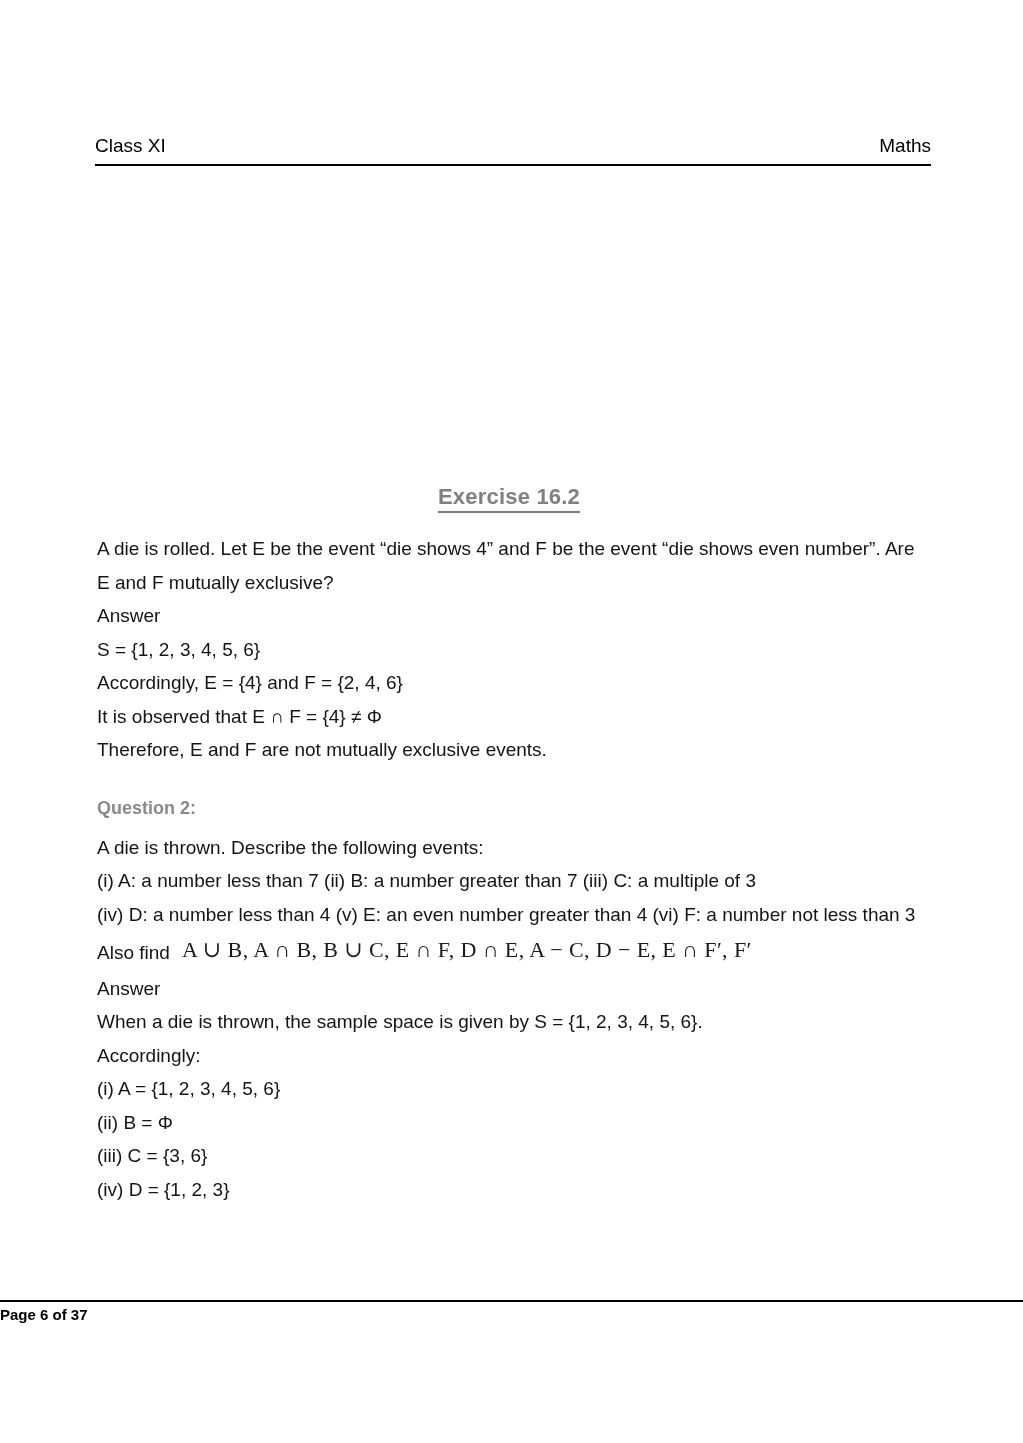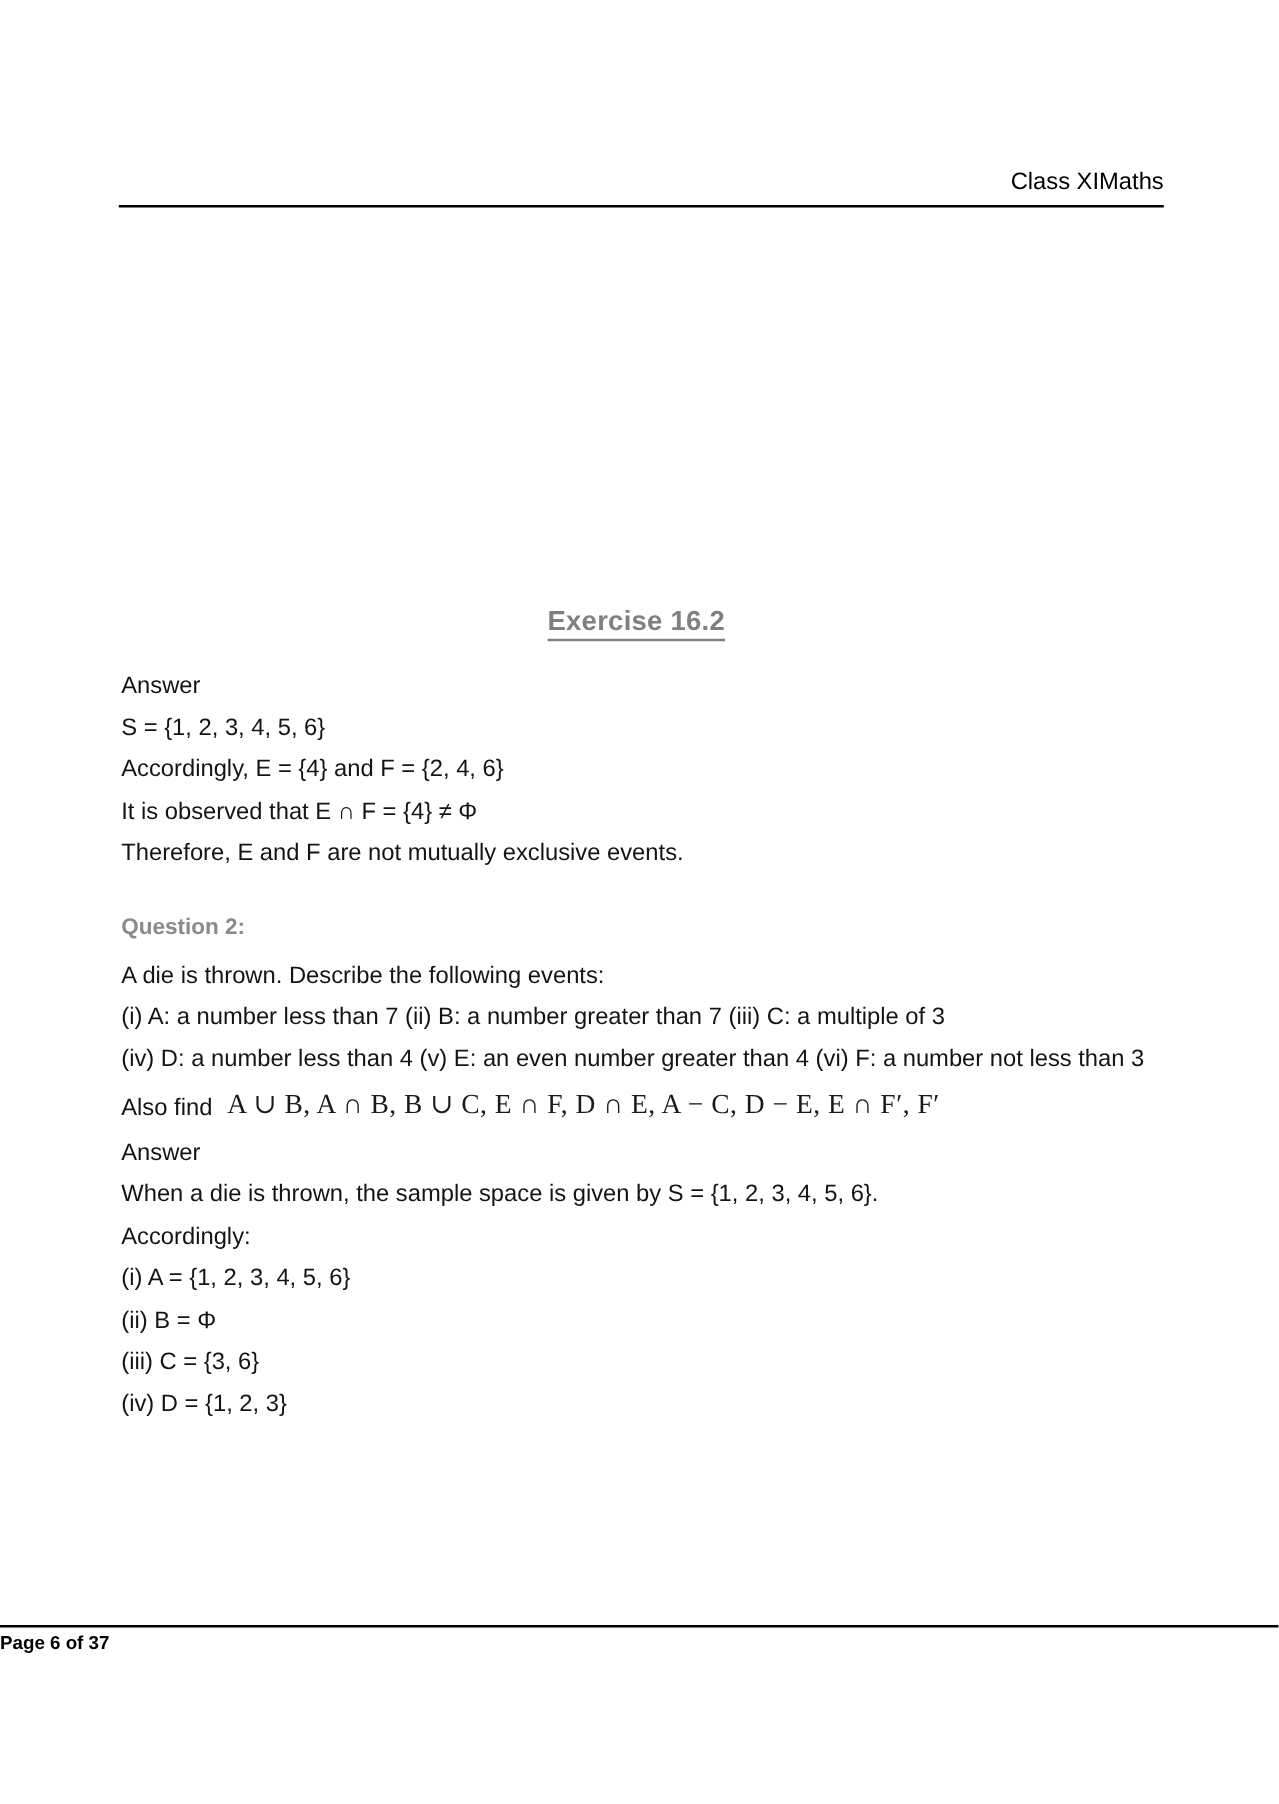--- a/index.html
+++ b/index.html
@@ -20,21 +20,21 @@
     box-sizing: border-box;
   }
 
   
   .page-header {
     position: absolute;
     left: 95px;
     top: 134px;
     width: 836px;
     display: flex;
-    justify-content: flex-end;
+    justify-content: space-between;
     align-items: flex-end;
     font-size: 19px;
     line-height: 24px;
     color: #000000;
     padding-bottom: 6px;
     border-bottom: 2px solid #000000;
     box-sizing: border-box;
   }
   .page-header .hdr-left   { text-align: left; white-space: nowrap; }
   .page-header .hdr-center { text-align: center; flex: 1; white-space: nowrap; }
@@ -140,20 +140,21 @@
   </div>
 
   <div class="content">
 
     <div class="exercise-title">
       <span class="ul">Exercise 16.2 </span>
     </div>
 
     <div class="block">
 
+      <p class="para">A die is rolled. Let E be the event “die shows 4” and F be the event “die shows even number”. Are E and F mutually exclusive?</p>
 
       <p class="para">Answer</p>
 
       <p class="para">S = {1, 2, 3, 4, 5, 6}</p>
       <p class="para">Accordingly, E = {4} and F = {2, 4, 6}</p>
       <p class="para">It is observed that E ∩ F = {4} ≠ Φ</p>
       <p class="para">Therefore, E and F are not mutually exclusive events.</p>
     </div>
 
     <div class="gap-between-questions"></div>

